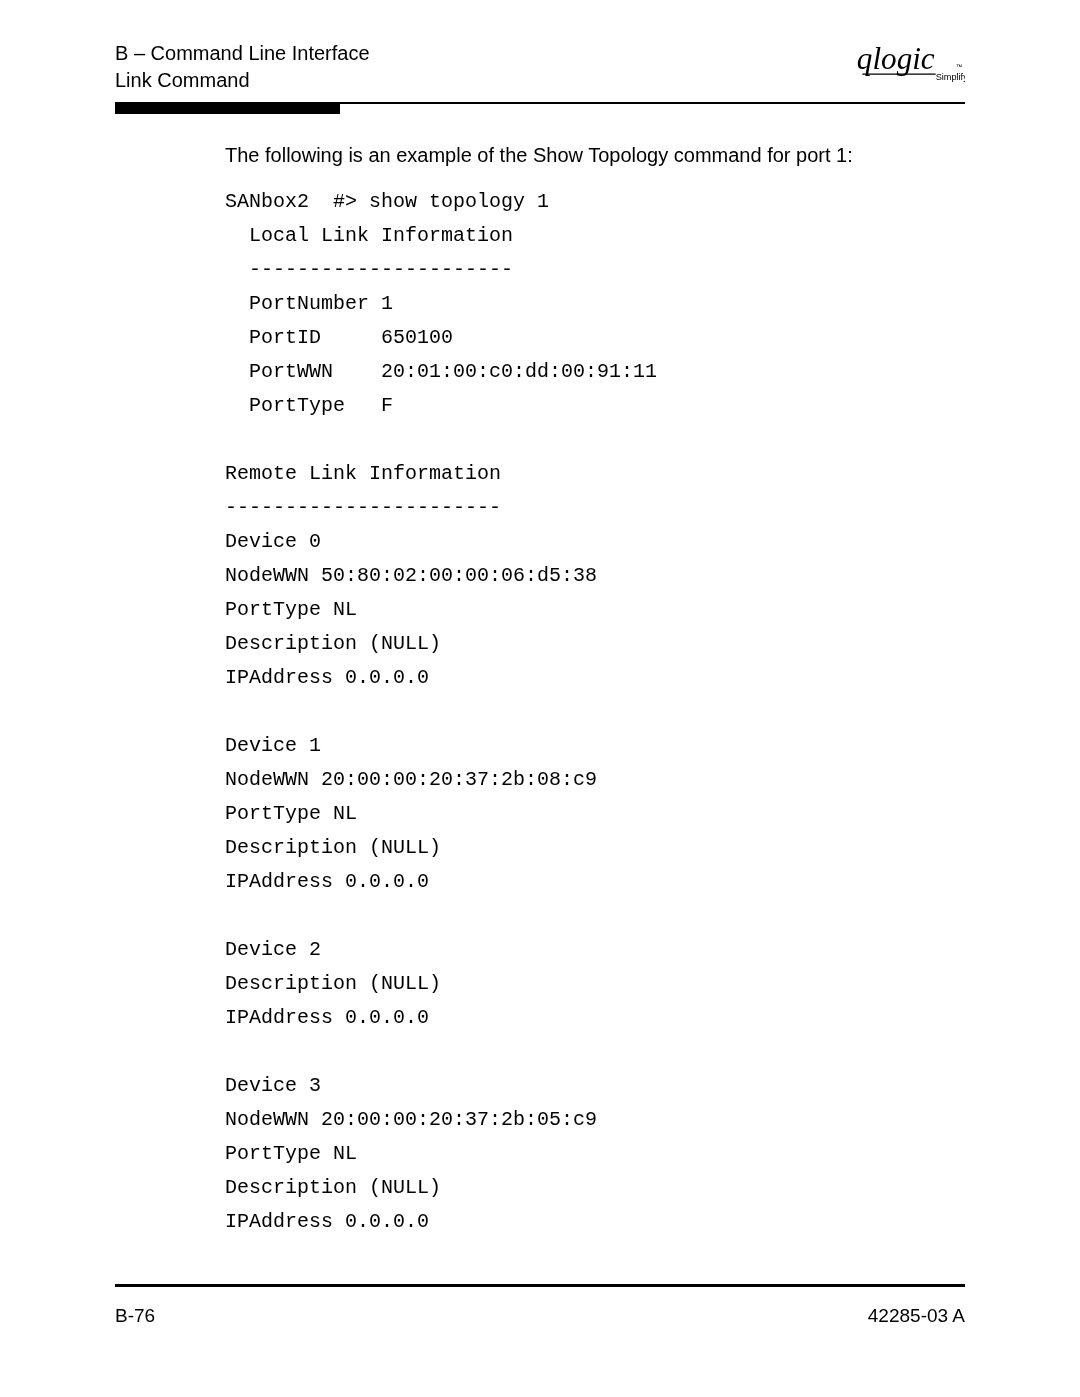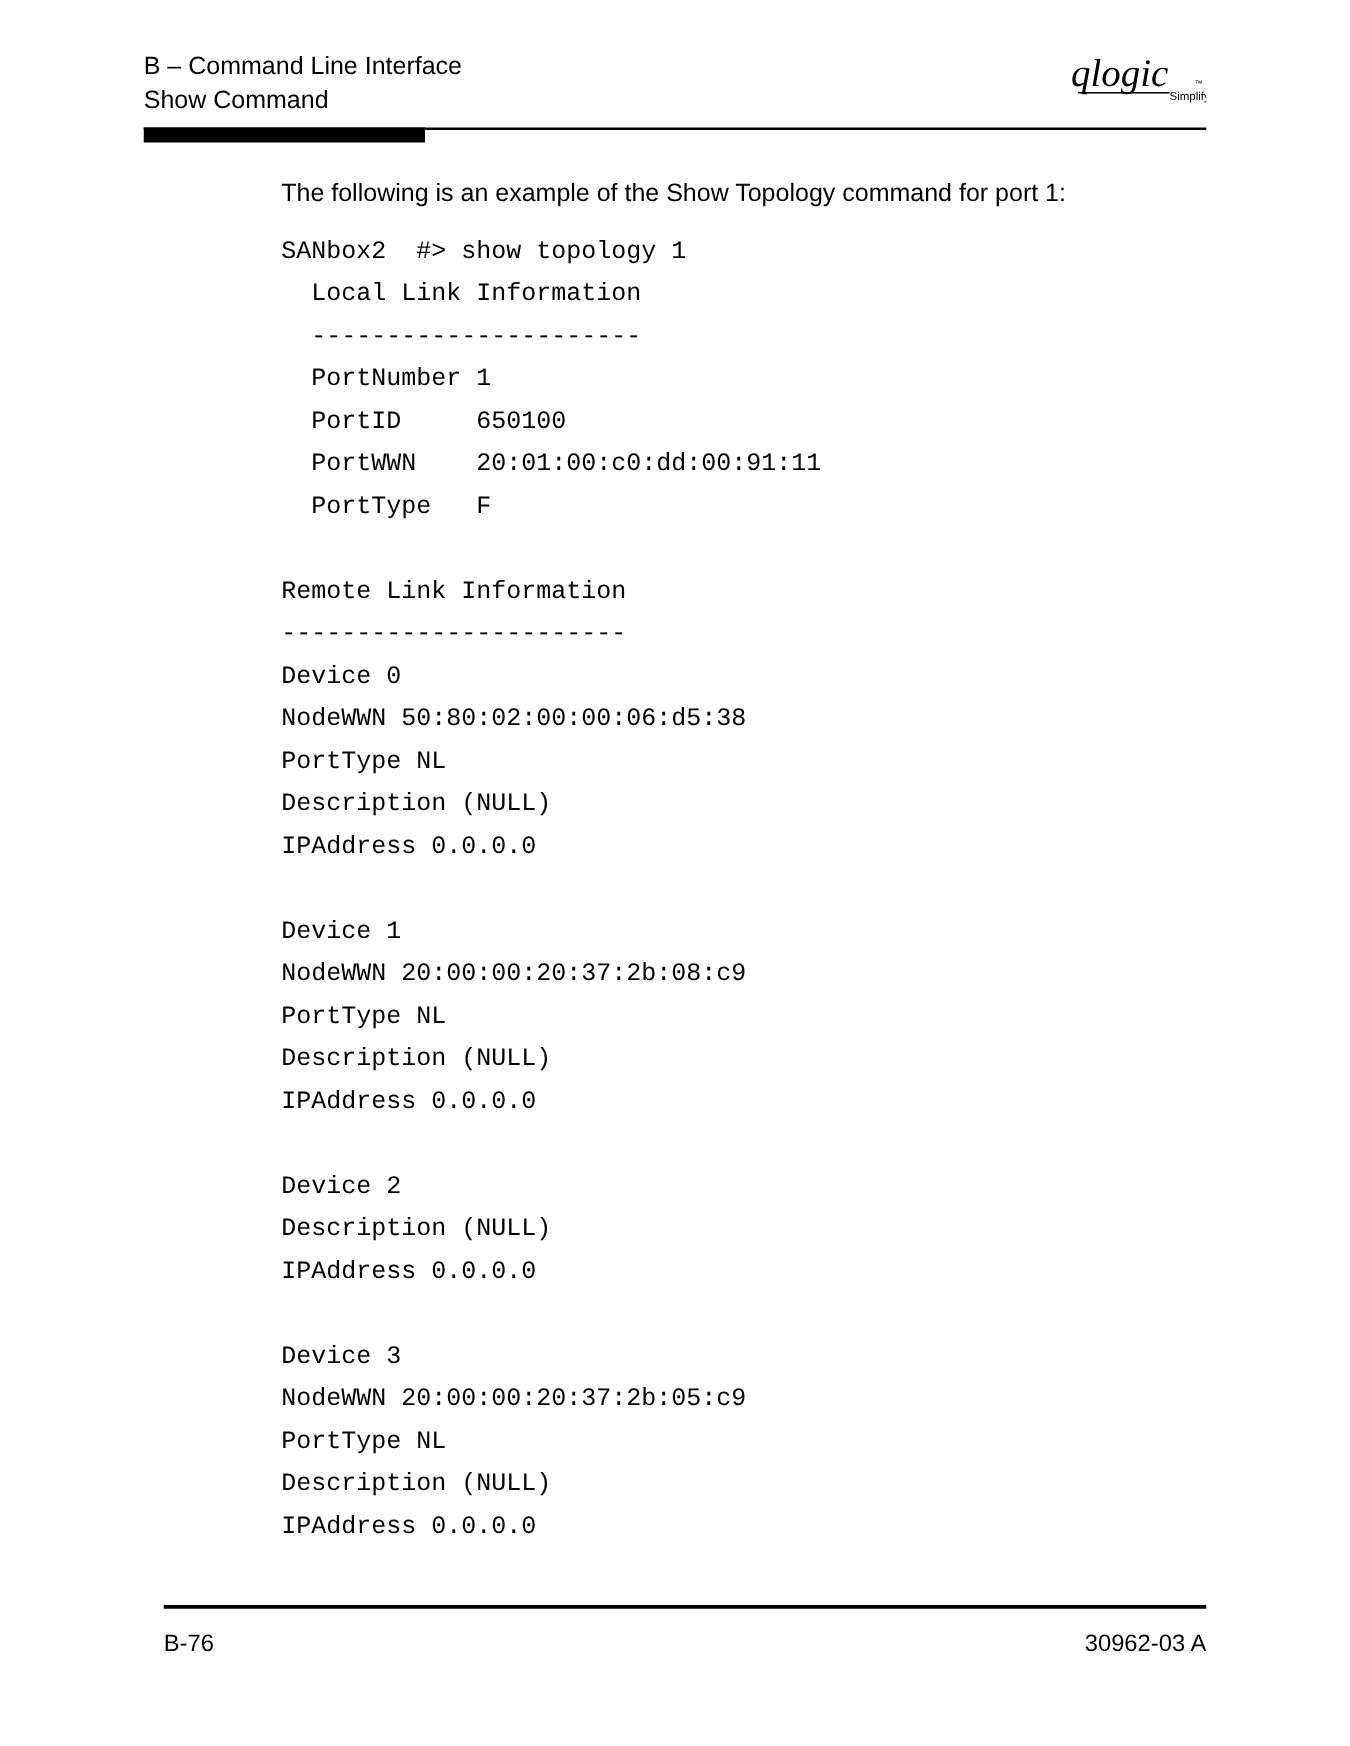--- a/index.html
+++ b/index.html
@@ -61,42 +61,42 @@
     margin-top: 18px;
   }
   .code {
     font-family: "Courier New", Courier, monospace;
     font-size: 20px;
     line-height: 1.7;
     white-space: pre;
   }
   .footer {
     position: absolute;
-    left: 131px;
+    left: 115px;
     right: 115px;
     bottom: 70px;
   }
   .footer-rule {
     border-top: 3px solid #000;
     margin-bottom: 18px;
   }
   .footer-row {
     display: flex;
     justify-content: space-between;
     font-size: 19px;
   }
 </style>
 </head>
 <body>
 
 <div class="page">
   <div class="header">
     <div class="header-left">
       <span class="line1">B – Command Line Interface</span>
-      <span class="line2">Show Command</span>
+      <span class="line2">Link Command</span>
     </div>
     <div class="logo">
       <svg viewBox="0 0 120 52">
         <text x="2" y="30" font-family="'Brush Script MT', cursive" font-size="34" font-style="italic" fill="#000">qlogic</text>
         <line x1="8" y1="36" x2="88" y2="36" stroke="#000" stroke-width="1.2"></line>
         <text x="88" y="42" font-family="Arial" font-size="10" fill="#000">Simplify</text>
         <text x="110" y="30" font-family="Arial" font-size="7" fill="#000">™</text>
       </svg>
     </div>
   </div>
@@ -139,15 +139,15 @@
 PortType NL
 Description (NULL)
 IPAddress 0.0.0.0</div>
   </div>
 </div>
 
 <div class="footer">
   <div class="footer-rule"></div>
   <div class="footer-row">
     <span>B-76</span>
-    <span>30962-03  A</span>
+    <span>42285-03  A</span>
   </div>
 </div>
 
 </body></html>

